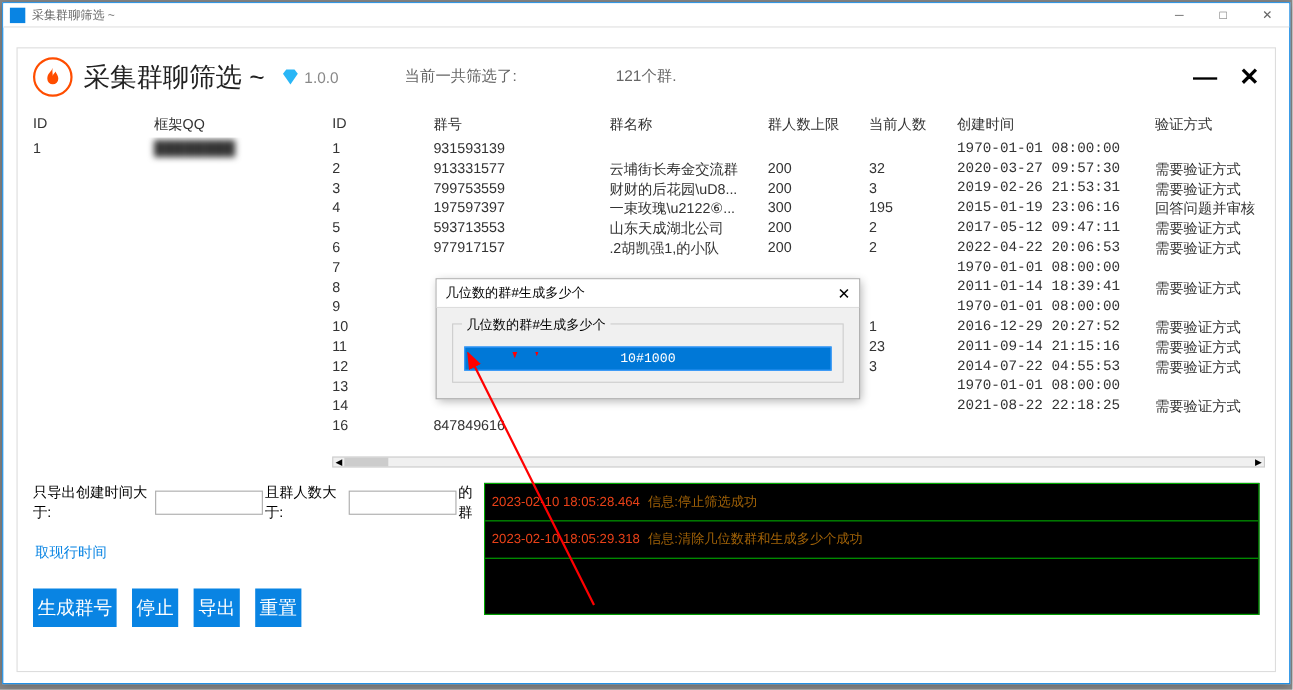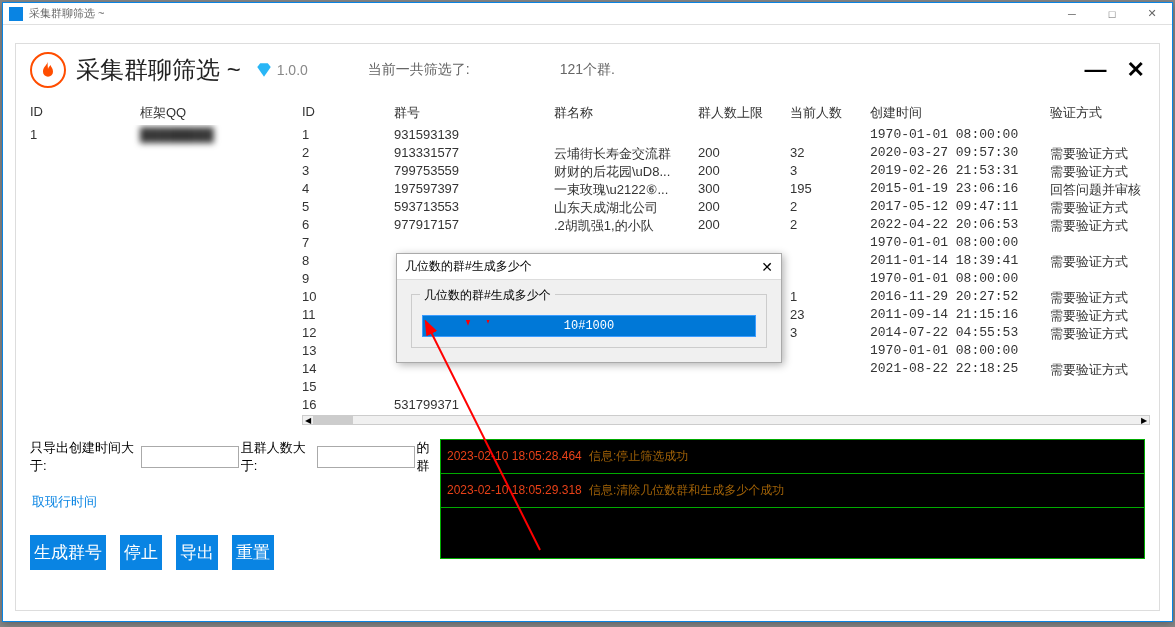--- a/index.html
+++ b/index.html
@@ -205,21 +205,21 @@
                 <div class="c5"></div>
                 <div class="c6">1970-01-01 08:00:00</div>
                 <div class="c7"></div>
               </div>
               <div class="trow">
                 <div class="c1">10</div>
                 <div class="c2"></div>
                 <div class="c3"></div>
                 <div class="c4"></div>
                 <div class="c5">1</div>
-                <div class="c6">2016-11-29 20:27:52</div>
+                <div class="c6">2016-12-29 20:27:52</div>
                 <div class="c7">需要验证方式</div>
               </div>
               <div class="trow">
                 <div class="c1">11</div>
                 <div class="c2"></div>
                 <div class="c3"></div>
                 <div class="c4"></div>
                 <div class="c5">23</div>
                 <div class="c6">2011-09-14 21:15:16</div>
                 <div class="c7">需要验证方式</div>
@@ -245,31 +245,22 @@
               <div class="trow">
                 <div class="c1">14</div>
                 <div class="c2"></div>
                 <div class="c3"></div>
                 <div class="c4"></div>
                 <div class="c5"></div>
                 <div class="c6">2021-08-22 22:18:25</div>
                 <div class="c7">需要验证方式</div>
               </div>
               <div class="trow">
-                <div class="c1">15</div>
-                <div class="c2"></div>
-                <div class="c3"></div>
-                <div class="c4"></div>
-                <div class="c5"></div>
-                <div class="c6"></div>
-                <div class="c7"></div>
-              </div>
-              <div class="trow">
                 <div class="c1">16</div>
-                <div class="c2">531799371</div>
+                <div class="c2">847849616</div>
                 <div class="c3"></div>
                 <div class="c4"></div>
                 <div class="c5"></div>
                 <div class="c6"></div>
                 <div class="c7"></div>
               </div>
             </div>
           <div class="right-scroll">
             <div class="arr" style="left:0">◀</div>
             <div class="thumb"></div>

